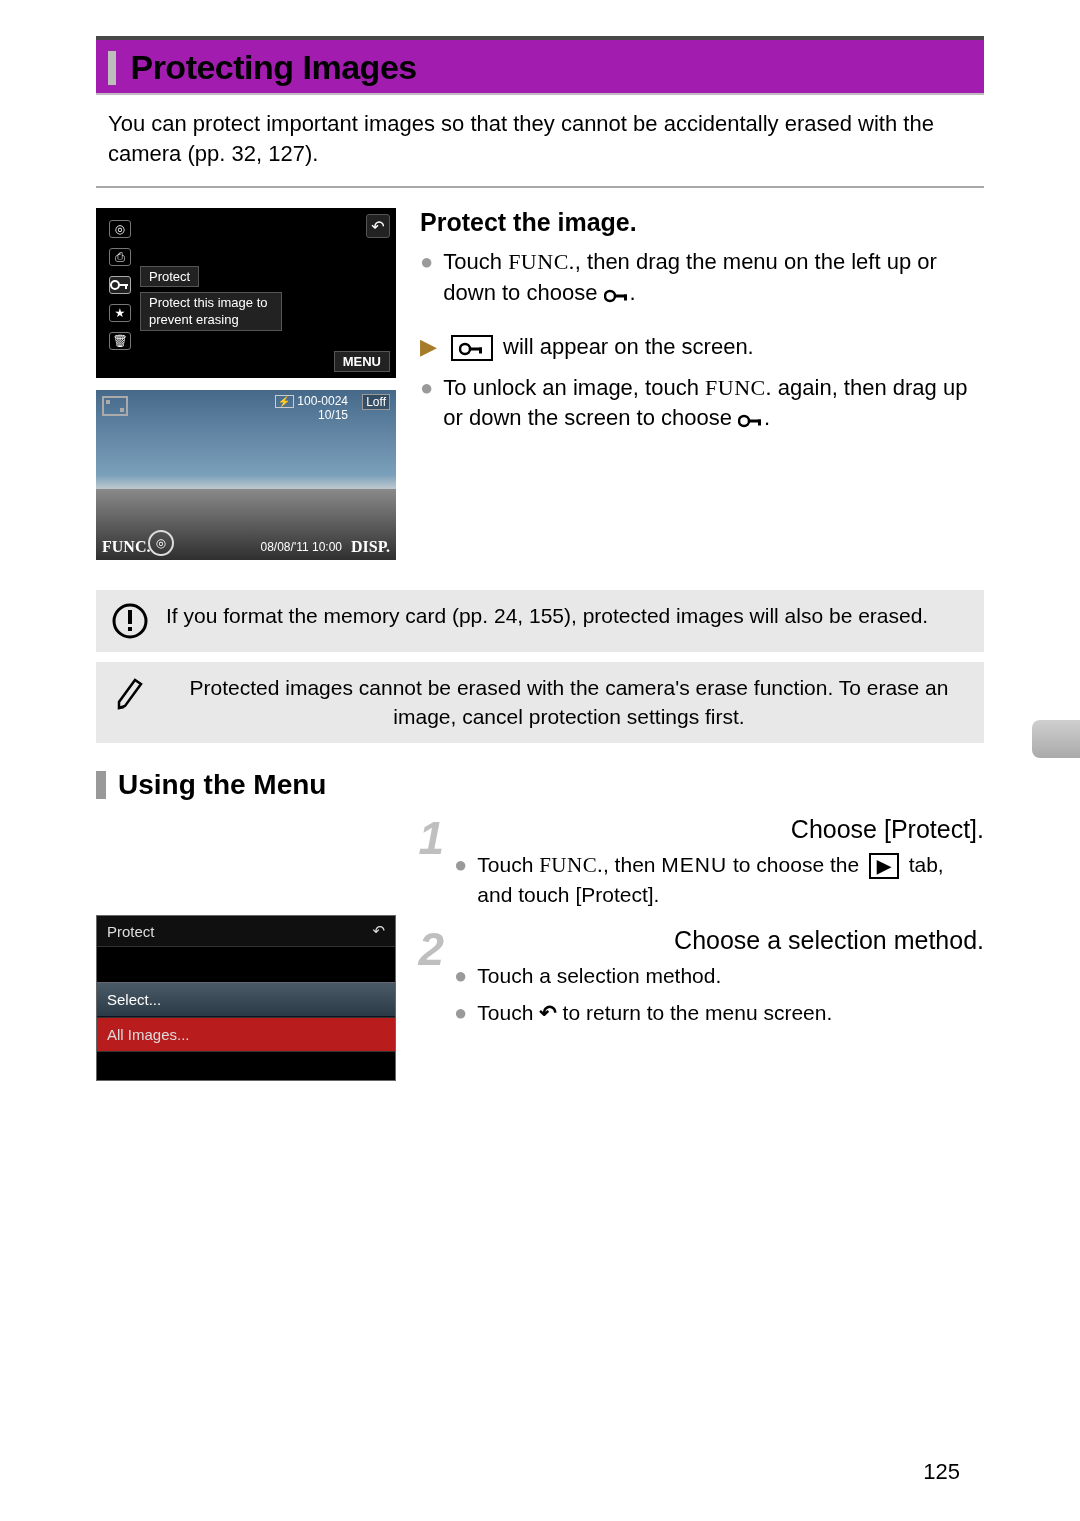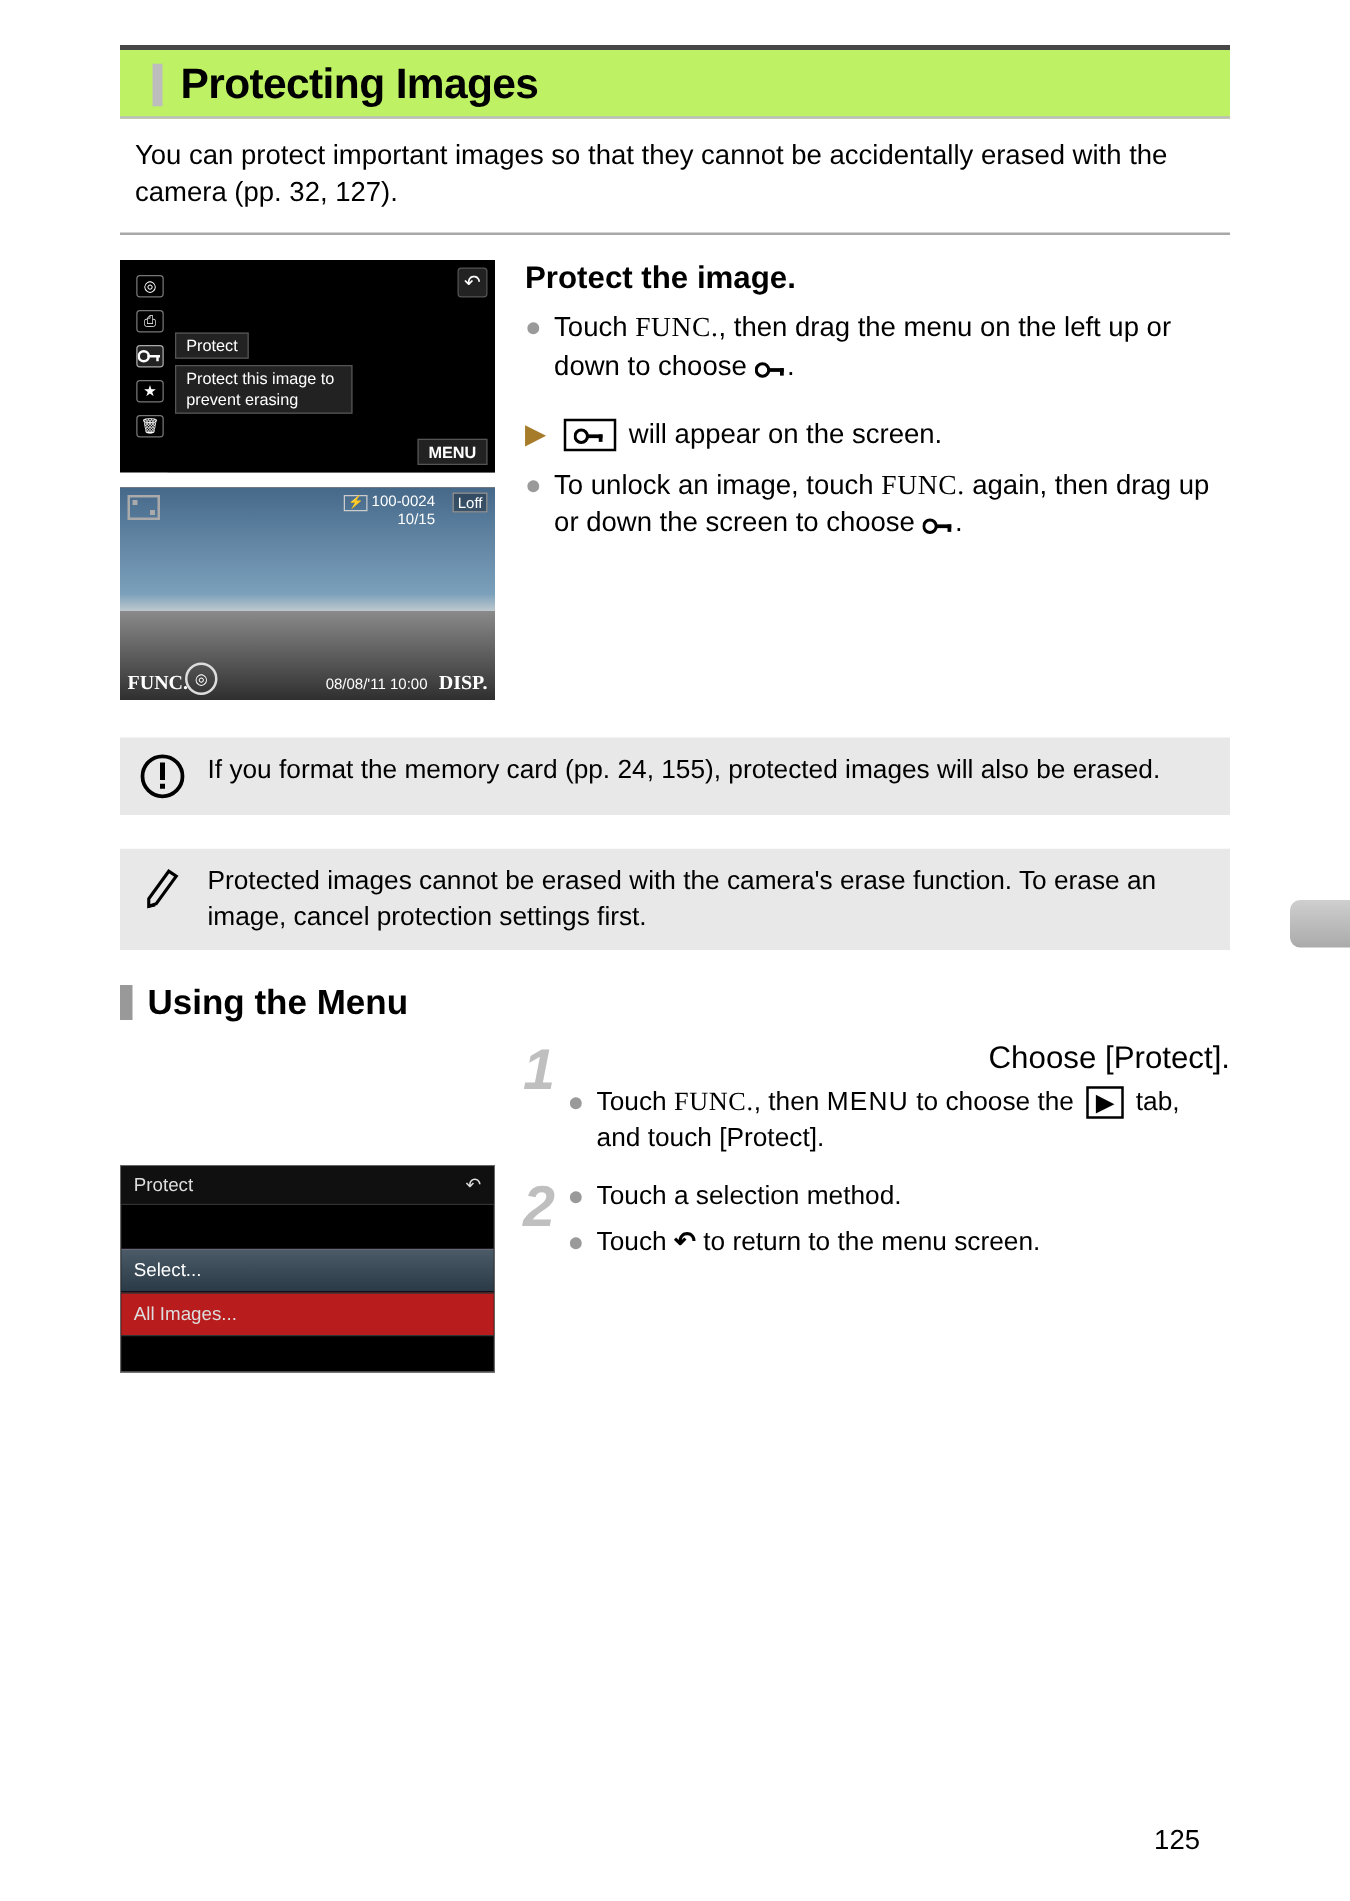--- a/index.html
+++ b/index.html
@@ -1,18 +1,18 @@
 <!DOCTYPE html>
 <html><head>
 <meta charset="utf-8">
 <style>
   * { box-sizing: border-box; margin: 0; padding: 0; }
   body { background: #fff; font-family: Arial, Helvetica, sans-serif; color: #000; }
   .page { width: 1080px; min-height: 1521px; margin: 0 auto; position: relative; padding: 36px 96px 40px 96px; }
-  .title-bar { border-top: 4px solid #474747; border-bottom: 2px solid #bdbdbd; padding: 8px 0 6px 26px; background: #bef264; }
+  .title-bar { border-top: 4px solid #474747; border-bottom: 2px solid #bdbdbd; padding: 8px 0 6px 12px; background: #a21caf; }
   .title-bar .accent { display:inline-block; width:8px; height:34px; background:#bdbdbd; vertical-align:middle; margin-right:10px; }
   .title-bar h1 { display:inline-block; vertical-align:middle; font-size: 34px; font-weight: 900; letter-spacing: -0.5px; }
   .intro { font-size: 22px; line-height: 1.35; margin: 14px 0 18px 12px; }
   .divider { border:0; border-top:2px solid #a8a8a8; margin: 6px 0 20px 0; }
 
   .section1 { display:flex; gap: 24px; margin-bottom: 18px; }
   .screens { width: 300px; flex: none; }
   .lcd { width:300px; height:170px; background:#000; position:relative; color:#fff; font-size:13px; overflow:hidden; margin-bottom:12px; }
   .lcd .side { position:absolute; left:6px; top:12px; width:36px; display:flex; flex-direction:column; gap:10px; align-items:center; }
   .side .ic { width:22px; height:18px; border:1px solid #777; border-radius:3px; display:flex; align-items:center; justify-content:center; font-size:12px; }
@@ -42,21 +42,21 @@
   .bitem .b { color:#9a9a9a; font-size:22px; flex:none; }
   .bitem .t { flex:1; }
   .func-txt { font-family: Georgia, 'Times New Roman', serif; letter-spacing:0.5px; }
   .menu-txt{ font-family: Arial; font-weight:400; letter-spacing:1px;}
   .keybox { display:inline-block; border:2px solid #000; padding:0 6px; margin:0 4px; vertical-align:baseline; font-size:18px; line-height:22px; font-weight:bold;}
   .keyicon-svg { width:26px; height:14px; display:inline-block; vertical-align:-2px;}
   .arrow-li { display:flex; gap:10px; font-size:22px; line-height:1.4; margin: 22px 0 10px 0;}
   .arrow-li .arr { color:#a67c2a; flex:none; }
 
   .notebox { display:flex; gap:14px; background:#e8e8e8; padding:12px; margin-top: 4px;}
-  .notebox + .notebox { margin-top: 27px; }
+  .notebox + .notebox { margin-top: 10px; text-align: center; }
   .notebox .nicon { width:44px; flex:none; display:flex; align-items:flex-start; justify-content:center; }
   .notebox .ntext { font-size:21px; line-height:1.35; }
 
   .section-head { margin: 26px 0 14px 0; display:flex; align-items:center; gap:12px;}
   .section-head .bar { width:10px; height:28px; background:#999; }
   .section-head h2 { font-size:28px; font-weight:900; }
 
   .usingmenu { display:flex; gap:14px; }
   .um-left { width:300px; flex:none; }
   .um-right { flex:1; }
@@ -225,20 +225,21 @@
             <span class="t">
               <span>Touch </span><span class="func-txt">FUNC.</span><span>, then </span><span class="menu-txt">MENU</span><span> to choose the </span>
               <span class="keybox">▶</span><span> tab, and touch [Protect].</span>
             </span>
           </div>
         </div>
       </div>
       <div class="step">
         <div class="num">2</div>
         <div class="body">
+          <div class="stephead">Choose a selection method.</div>
           <div class="bitem">
             <span class="b">●</span>
             <span class="t">Touch a selection method.</span>
           </div>
           <div class="bitem">
             <span class="b">●</span>
             <span class="t">
               <span>Touch </span><span style="font-weight:bold;">↶</span><span> to return to the menu screen.</span>
             </span>
           </div>

